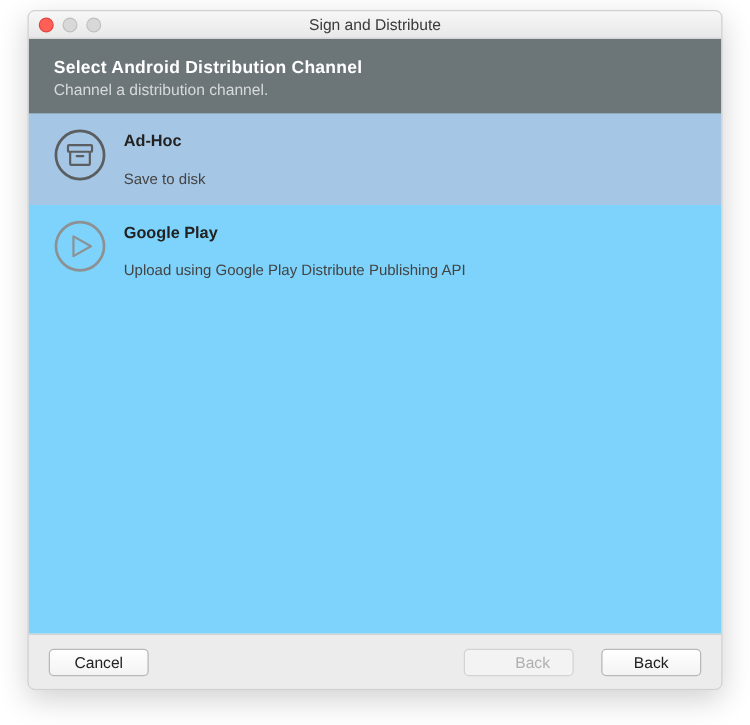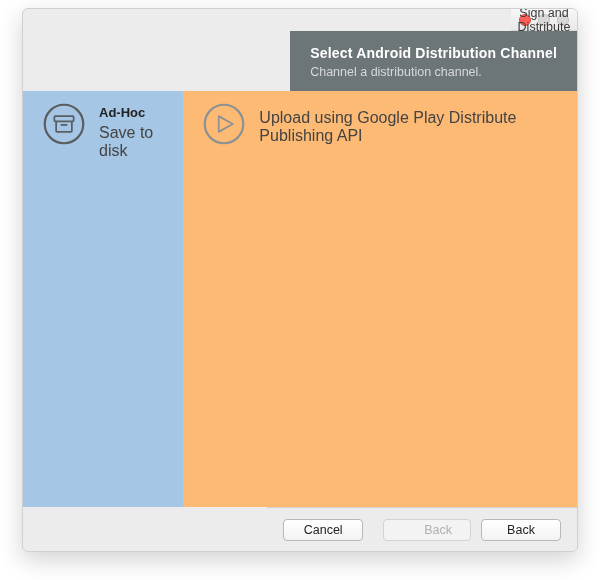--- a/index.html
+++ b/index.html
@@ -11,21 +11,20 @@
     .window {
       width: 556px; height: 544px;
       margin: 8px auto;
       border: 1px solid #d0d0d0;
       border-radius: 6px;
       box-shadow: 0 8px 24px rgba(0,0,0,0.18);
       overflow: hidden;
       display: flex;
       flex-direction: column;
       background: #ececec;
-      align-items: flex-end;
     }
     .titlebar {
       height: 22px;
       background: linear-gradient(#f7f7f7, #e8e8e8);
       border-bottom: 1px solid #d6d6d6;
       display: flex;
       align-items: center;
       padding: 0 8px;
       position: relative;
     }
@@ -43,53 +42,53 @@
     .header {
       background: #6c7578;
       color: #fff;
       padding: 14px 20px 12px;
     }
     .header-title { font-size: 14px; font-weight: 700; letter-spacing: .2px; }
     .header-sub { font-size: 12.5px; color: #d7dadb; margin-top: 4px; }
 
     .content {
       flex: 1;
-      background: #fdba74;
+      background: #7dd3fc;
       display: flex;
-      flex-direction: row;
+      flex-direction: column;
     }
 
     .option {
       display: flex;
       align-items: flex-start;
       gap: 14px;
       padding: 12px 20px 14px;
       cursor: default;
     }
     .option.selected {
       background: #a5c6e4;
     }
     .option-icon {
       width: 42px; height: 42px;
       flex-shrink: 0;
       display: flex; align-items: center; justify-content: center;
     }
     .option-icon svg { width: 42px; height: 42px; }
     .option-text { padding-top: 2px; }
     .option-title { font-size: 13px; font-weight: 700; color: #222; }
-    .option-desc { font-size: 16px; color: #444; margin-top: 4px; }
+    .option-desc { font-size: 12px; color: #444; margin-top: 16px; }
 
     .footer {
       height: 44px;
       background: #ececec;
       border-top: 1px solid #d2d2d2;
       display: flex;
       align-items: center;
       padding: 0 16px;
-      gap: 10px;
+      gap: 22px;
     }
     .footer-spacer { flex: 1; }
     .btn {
       min-width: 80px;
       height: 22px;
       padding: 0 18px;
       font-size: 12.5px;
       background: linear-gradient(#ffffff, #f3f3f3);
       border: 1px solid #b8b8b8;
       border-radius: 4px;
@@ -141,20 +140,21 @@
     </div>
 
     <div class="option">
       <div class="option-icon">
         <svg viewBox="0 0 48 48">
           <circle cx="24" cy="24" r="22" fill="none" stroke="#8d9193" stroke-width="2.5"></circle>
           <polygon points="18,15 34,24 18,33" fill="none" stroke="#8d9193" stroke-width="2" stroke-linejoin="round"></polygon>
         </svg>
       </div>
       <div class="option-text">
+        <div class="option-title">Google Play</div>
         <div class="option-desc">Upload using Google Play Distribute Publishing API</div>
       </div>
     </div>
 
   </div>
 
   <div class="footer">
     <button class="btn">Cancel</button>
     <div class="footer-spacer"></div>
     <button class="btn disabled">Back</button>

